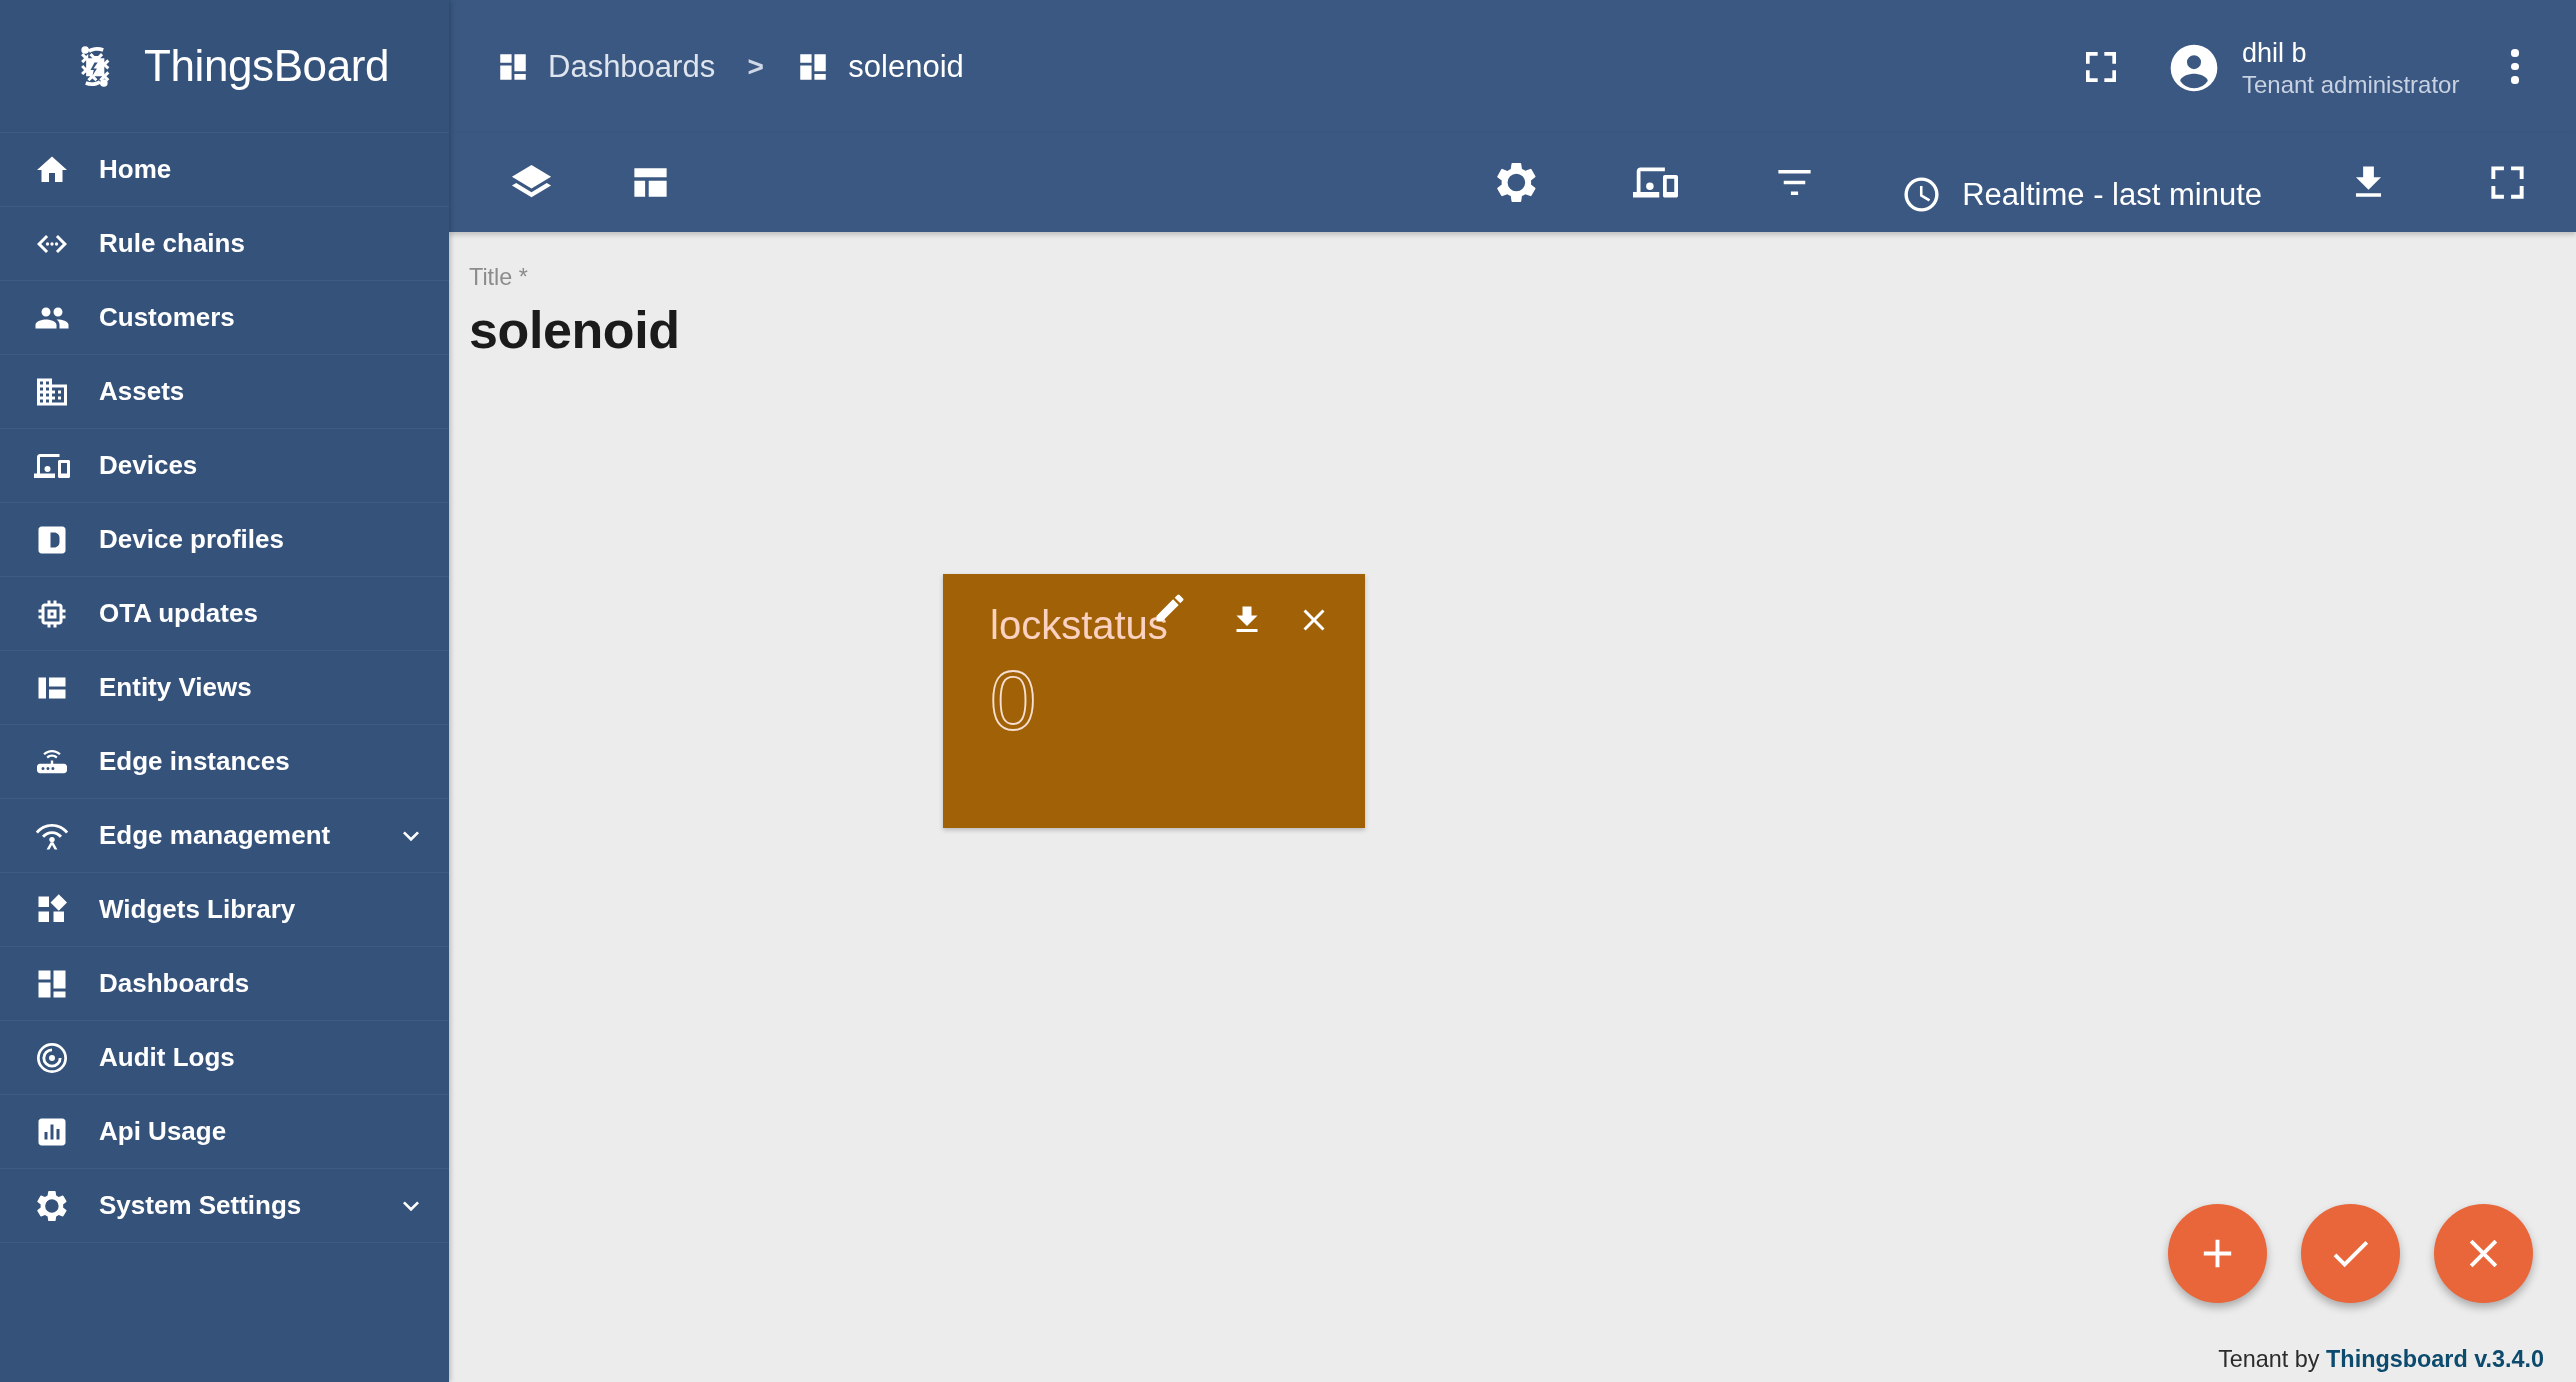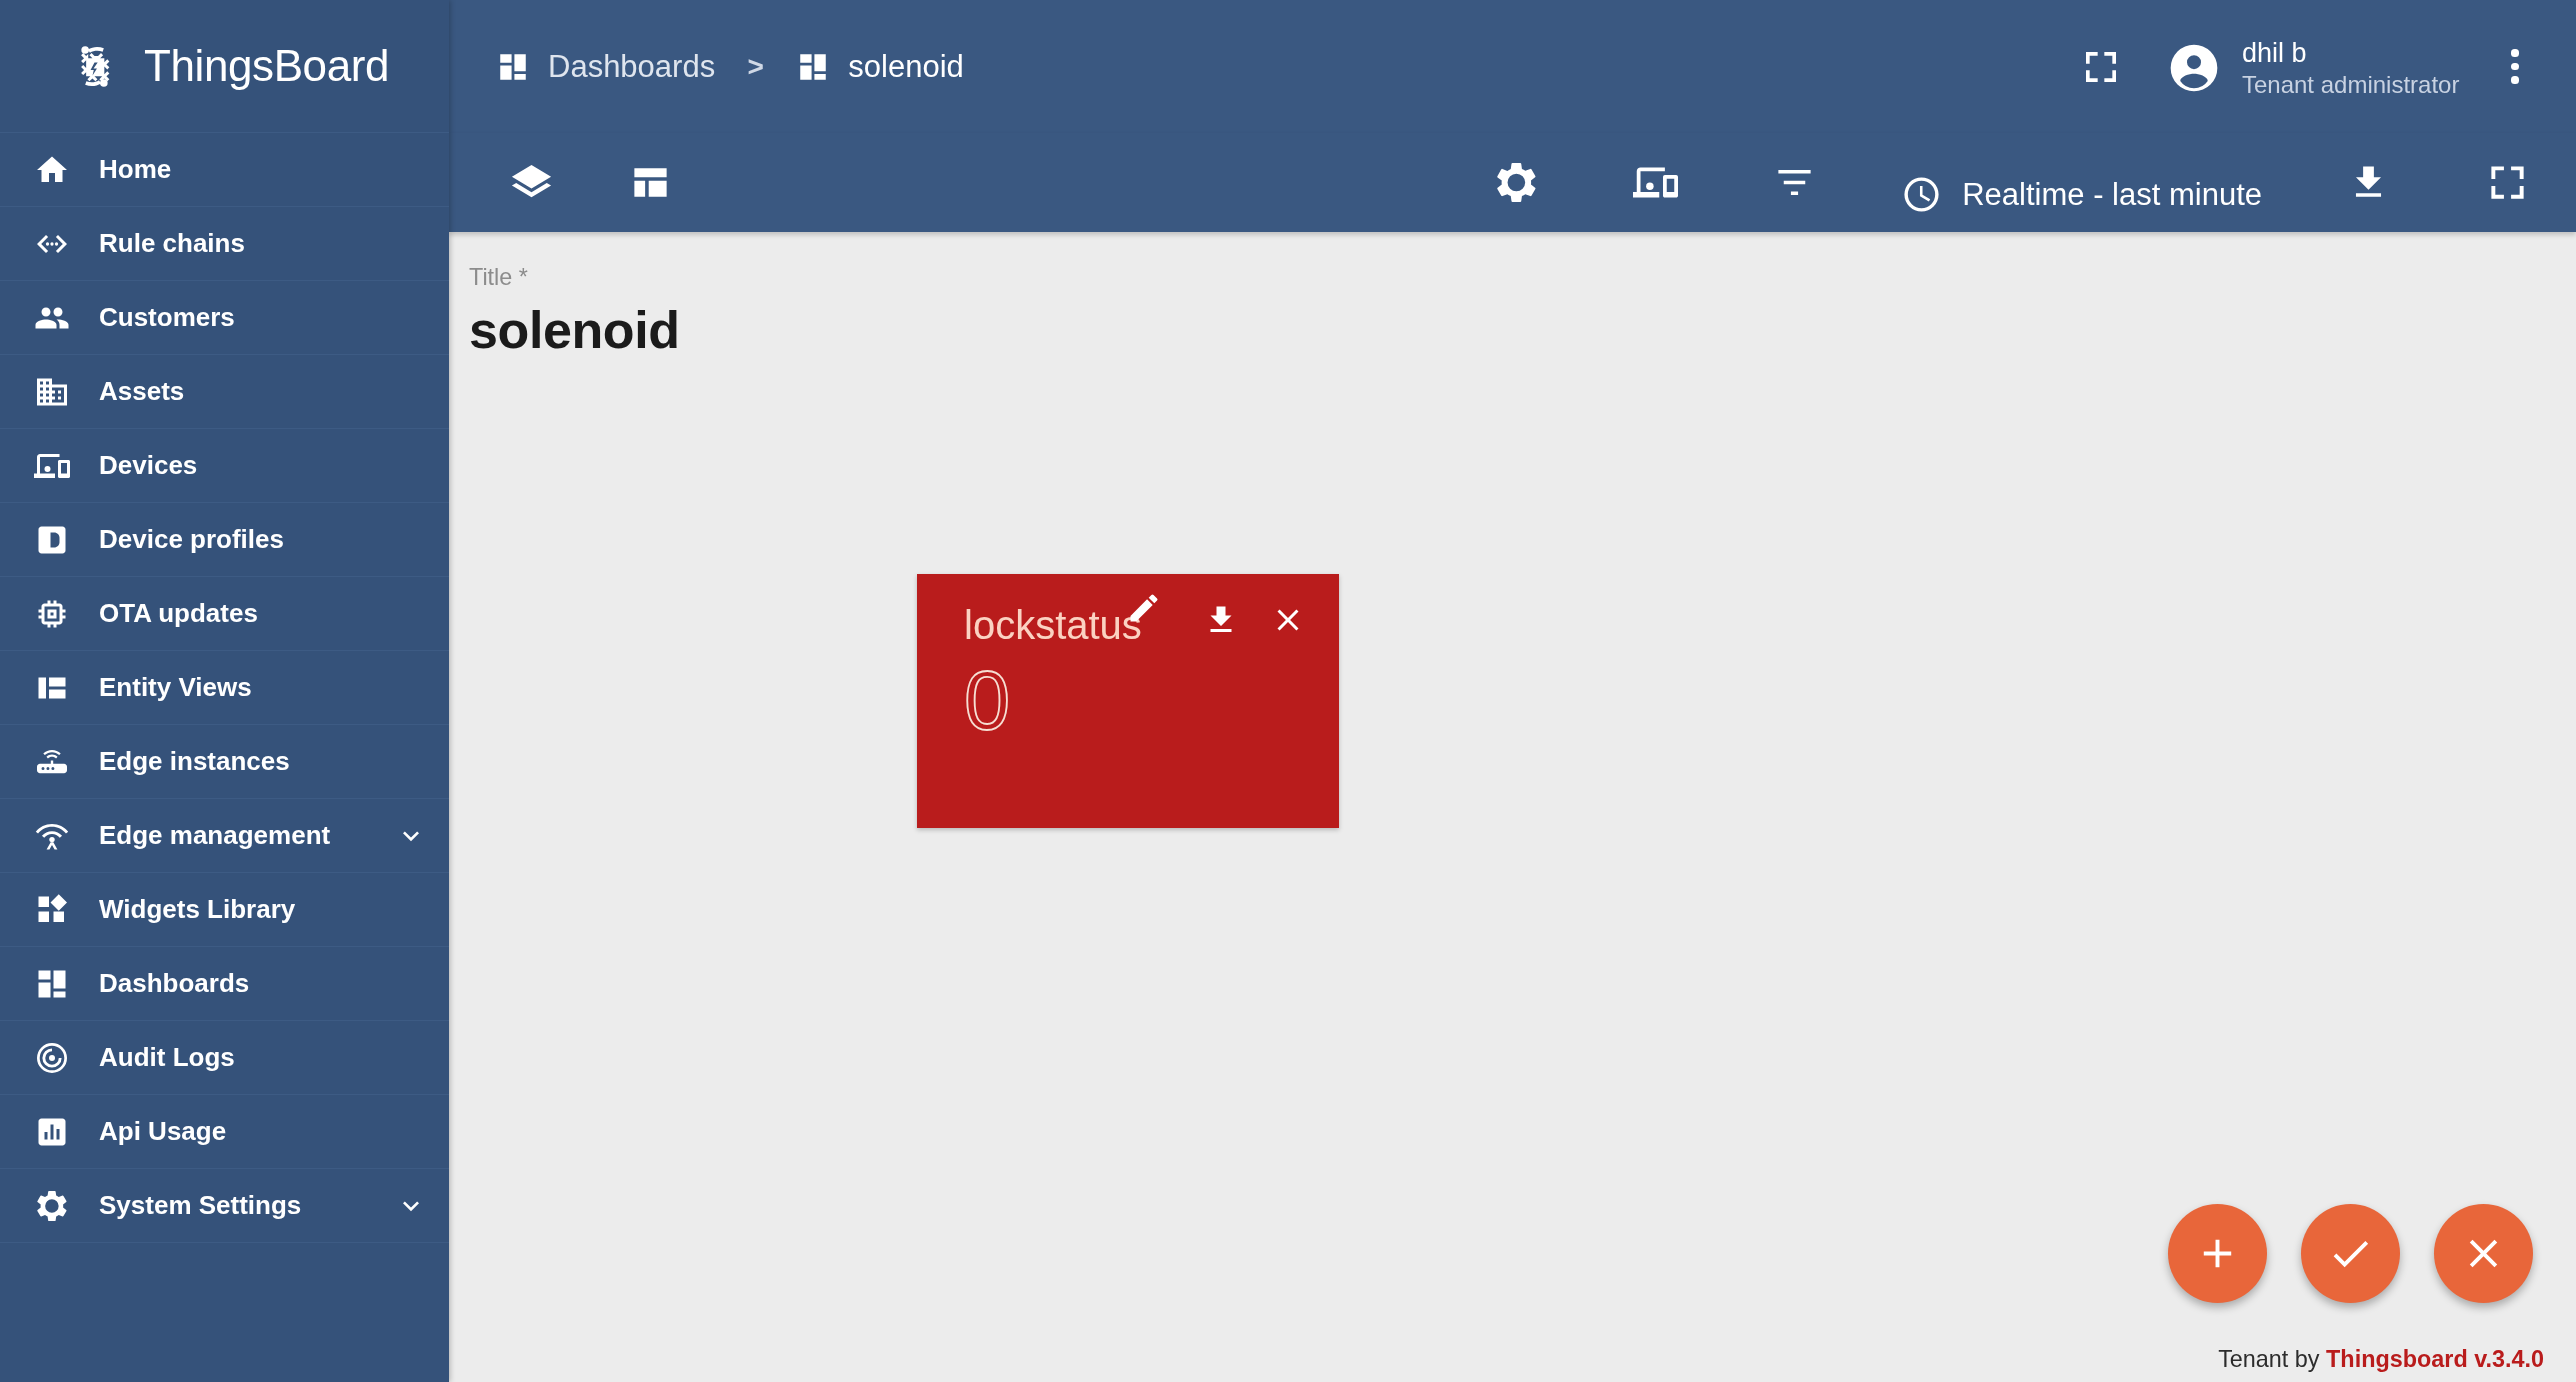--- a/index.html
+++ b/index.html
@@ -87,23 +87,23 @@
   .timerange { display: flex; align-items: center; gap: 20px; color: #fff; font-size: 31px; }
 
   
   .content { flex: 1 1 auto; position: relative; background: #ececec; overflow: hidden; }
   .title-wrap { padding-left: 485px; }
   .title-label { color: #8c8c8c; font-size: 23.4px; margin-bottom: 9px; }
   .title-value { color: #1b1b1b; font-size: 52px; font-weight: 700; letter-spacing: -0.4px; }
 
   .widget {
     position: absolute;
-    left: 468px; top: 342px;
+    left: 494px; top: 342px;
     width: 422px; height: 254px;
-    background: #b91c1c;
+    background: #a16207;
     box-shadow: 0 1.8px 4.5px rgba(0,0,0,.22);
   }
   .widget-head { position: relative; padding: 31px 0 0 47px; display: flex; align-items: flex-start; }
   .widget-title { color: #fbd2c2; font-size: 40px; line-height: 1; }
   .widget-actions { position: absolute; right: 32px; top: 27px; display: flex; align-items: center; gap: 29px; }
   .widget-actions .w-ico { width: 38px; height: 38px; display: flex; align-items: center; justify-content: center; }
   .widget-actions svg { fill: #ffffff; }
   .pencil-ico { position: absolute; left: 209px; top: 16px; width: 36px; height: 36px; }
   .pencil-ico svg { fill: #ffffff; width: 36px; height: 36px; }
   .widget-value {
@@ -117,21 +117,21 @@
     width: 99px; height: 99px; border-radius: 50%;
     background: #e8663a; display: flex; align-items: center; justify-content: center;
     box-shadow: 0 4.5px 9px rgba(0,0,0,.28);
   }
   .fab svg { fill: #fff; width: 47px; height: 47px; }
 
   .footer {
     position: absolute; right: 32px; bottom: 9px;
     font-size: 23.4px; color: #2c2c2c;
   }
-  .footer a { color: #b91c1c; font-weight: 700; text-decoration: none; }
+  .footer a { color: #0c4a6e; font-weight: 700; text-decoration: none; }
 </style>
 </head>
 <body>
 
 <div class="app">
 
   <aside class="sidebar">
     <div class="brand">
       <span class="brand-logo">
         <svg viewBox="0 0 48 48">

